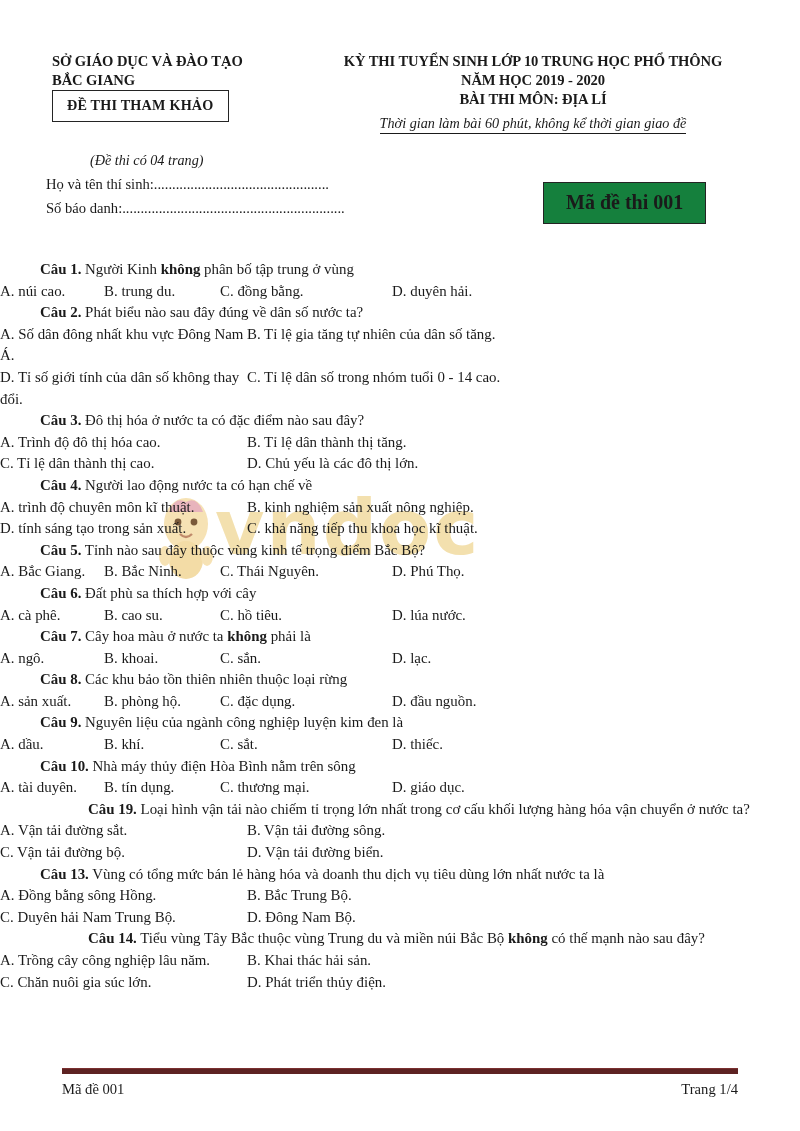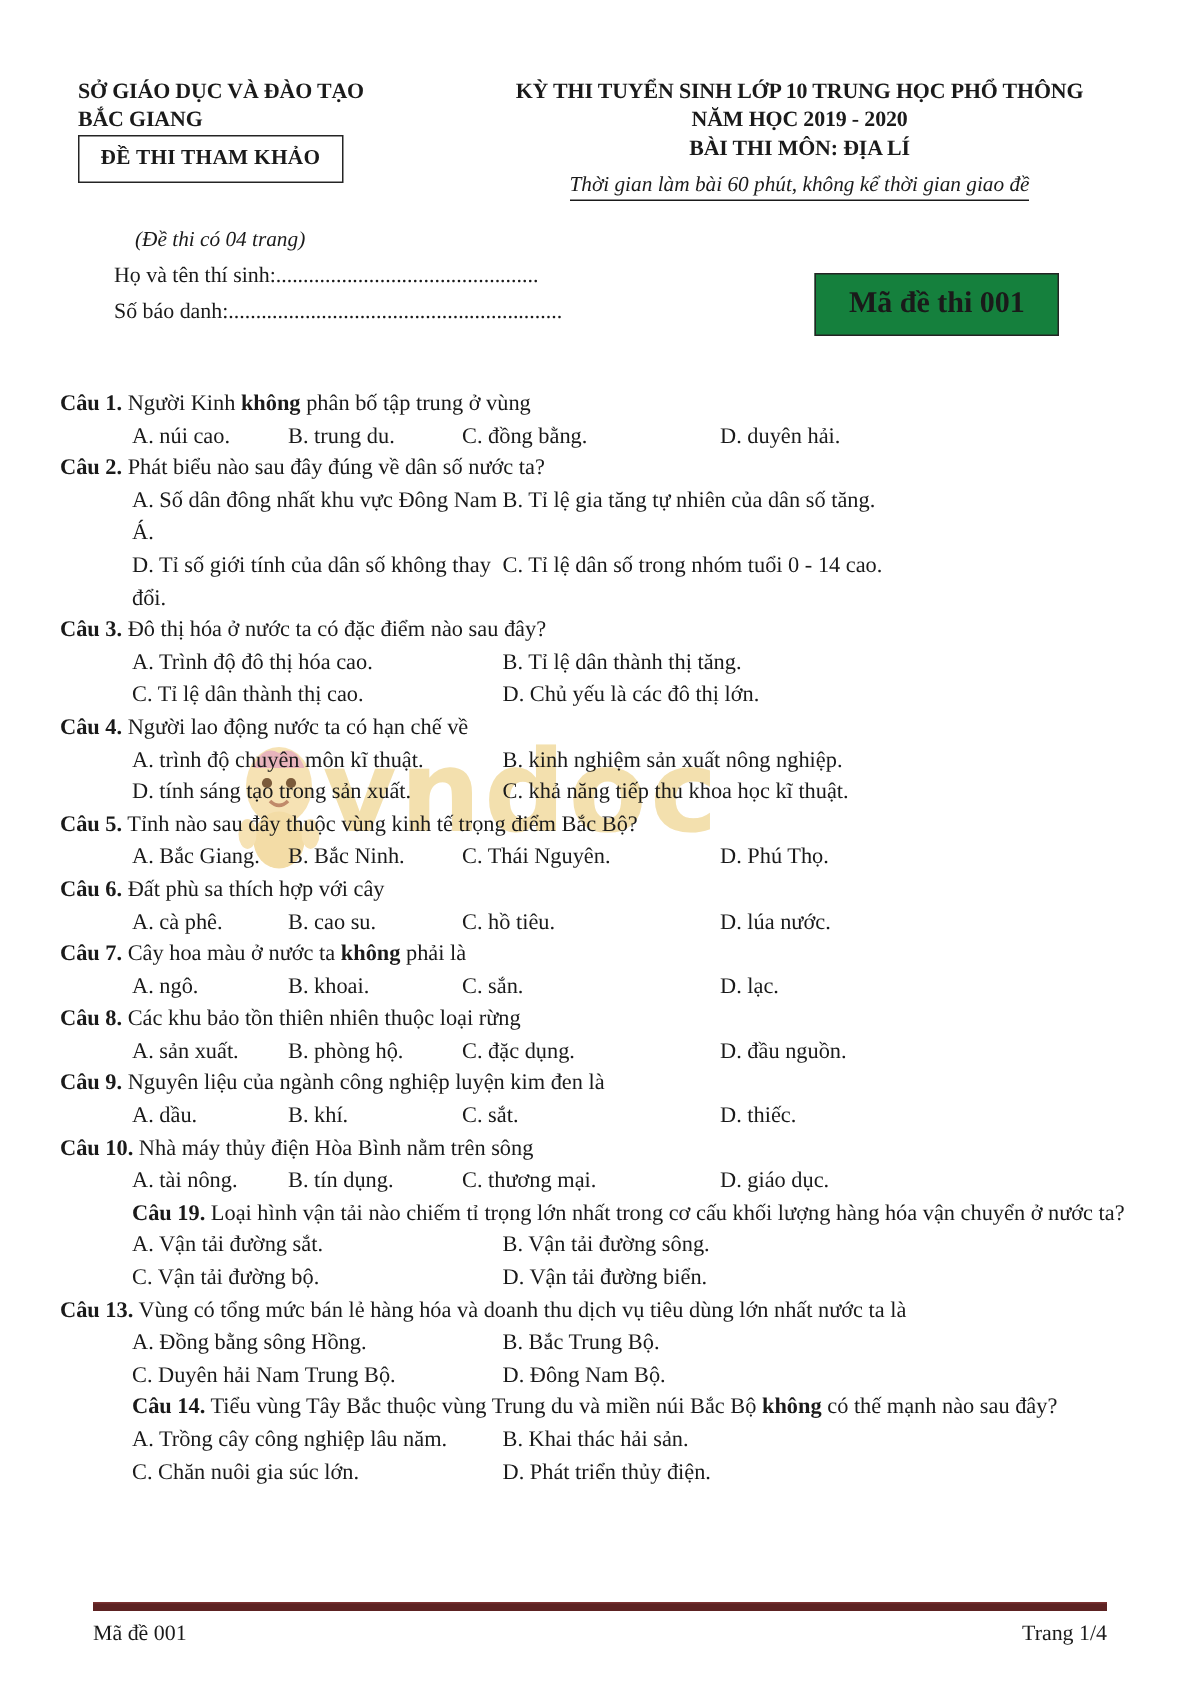--- a/index.html
+++ b/index.html
@@ -108,21 +108,21 @@
     width: 800px;
     z-index: 2;
   }
   .pages-note {
     font-style: italic;
     font-size: 14.2px;
     margin-left: 90px;
   }
   .cand-line {
     font-size: 14.6px;
-    margin-left: 76px;
+    margin-left: 46px;
     margin-top: 7px;
     white-space: nowrap;
   }
   .code-box {
     position: absolute;
     left: 543px;
     top: 182px;
     border: 1.6px solid #242424;
     font-weight: 700;
     font-size: 20px;
@@ -150,21 +150,20 @@
     text-indent: 0;
   }
   .stem.wrap {
     padding-left: 62px;
     text-indent: 26px;
   }
   .stem b { font-weight: 700; }
   .opts {
     font-size: 14.9px;
     line-height: 21.6px;
-    padding-left: 88px;
     display: flex;
   }
   .opts.c4 > span { flex: 0 0 auto; }
   .opts.c4 > span:nth-child(1) { width: 104px; }
   .opts.c4 > span:nth-child(2) { width: 116px; }
   .opts.c4 > span:nth-child(3) { width: 172px; }
   .opts.c2 > span { flex: 0 0 auto; }
   .opts.c2 > span:nth-child(1) { width: 247px; }
 
   
@@ -315,21 +314,21 @@
           <span>B. khí.</span>
           <span>C. sắt.</span>
           <span>D. thiếc.</span>
         </div>
       </div>
       <div class="q">
         <div class="stem"><b>Câu 10.</b> <span>Nhà máy thủy điện Hòa Bình nằm trên sông</span></div>
       </div>
       <div class="q">
         <div class="opts c4">
-          <span>A. tài nông.</span>
+          <span>A. tài duyên.</span>
           <span>B. tín dụng.</span>
           <span>C. thương mại.</span>
           <span>D. giáo dục.</span>
         </div>
       </div>
       <div class="q">
         <div class="stem wrap"><b>Câu 19.</b> <span>Loại hình vận tải nào chiếm tỉ trọng lớn nhất trong cơ cấu khối lượng hàng hóa vận chuyển ở nước ta?</span></div>
         <div class="opts c2">
           <span>A. Vận tải đường sắt.</span>
           <span>B. Vận tải đường sông.</span>

